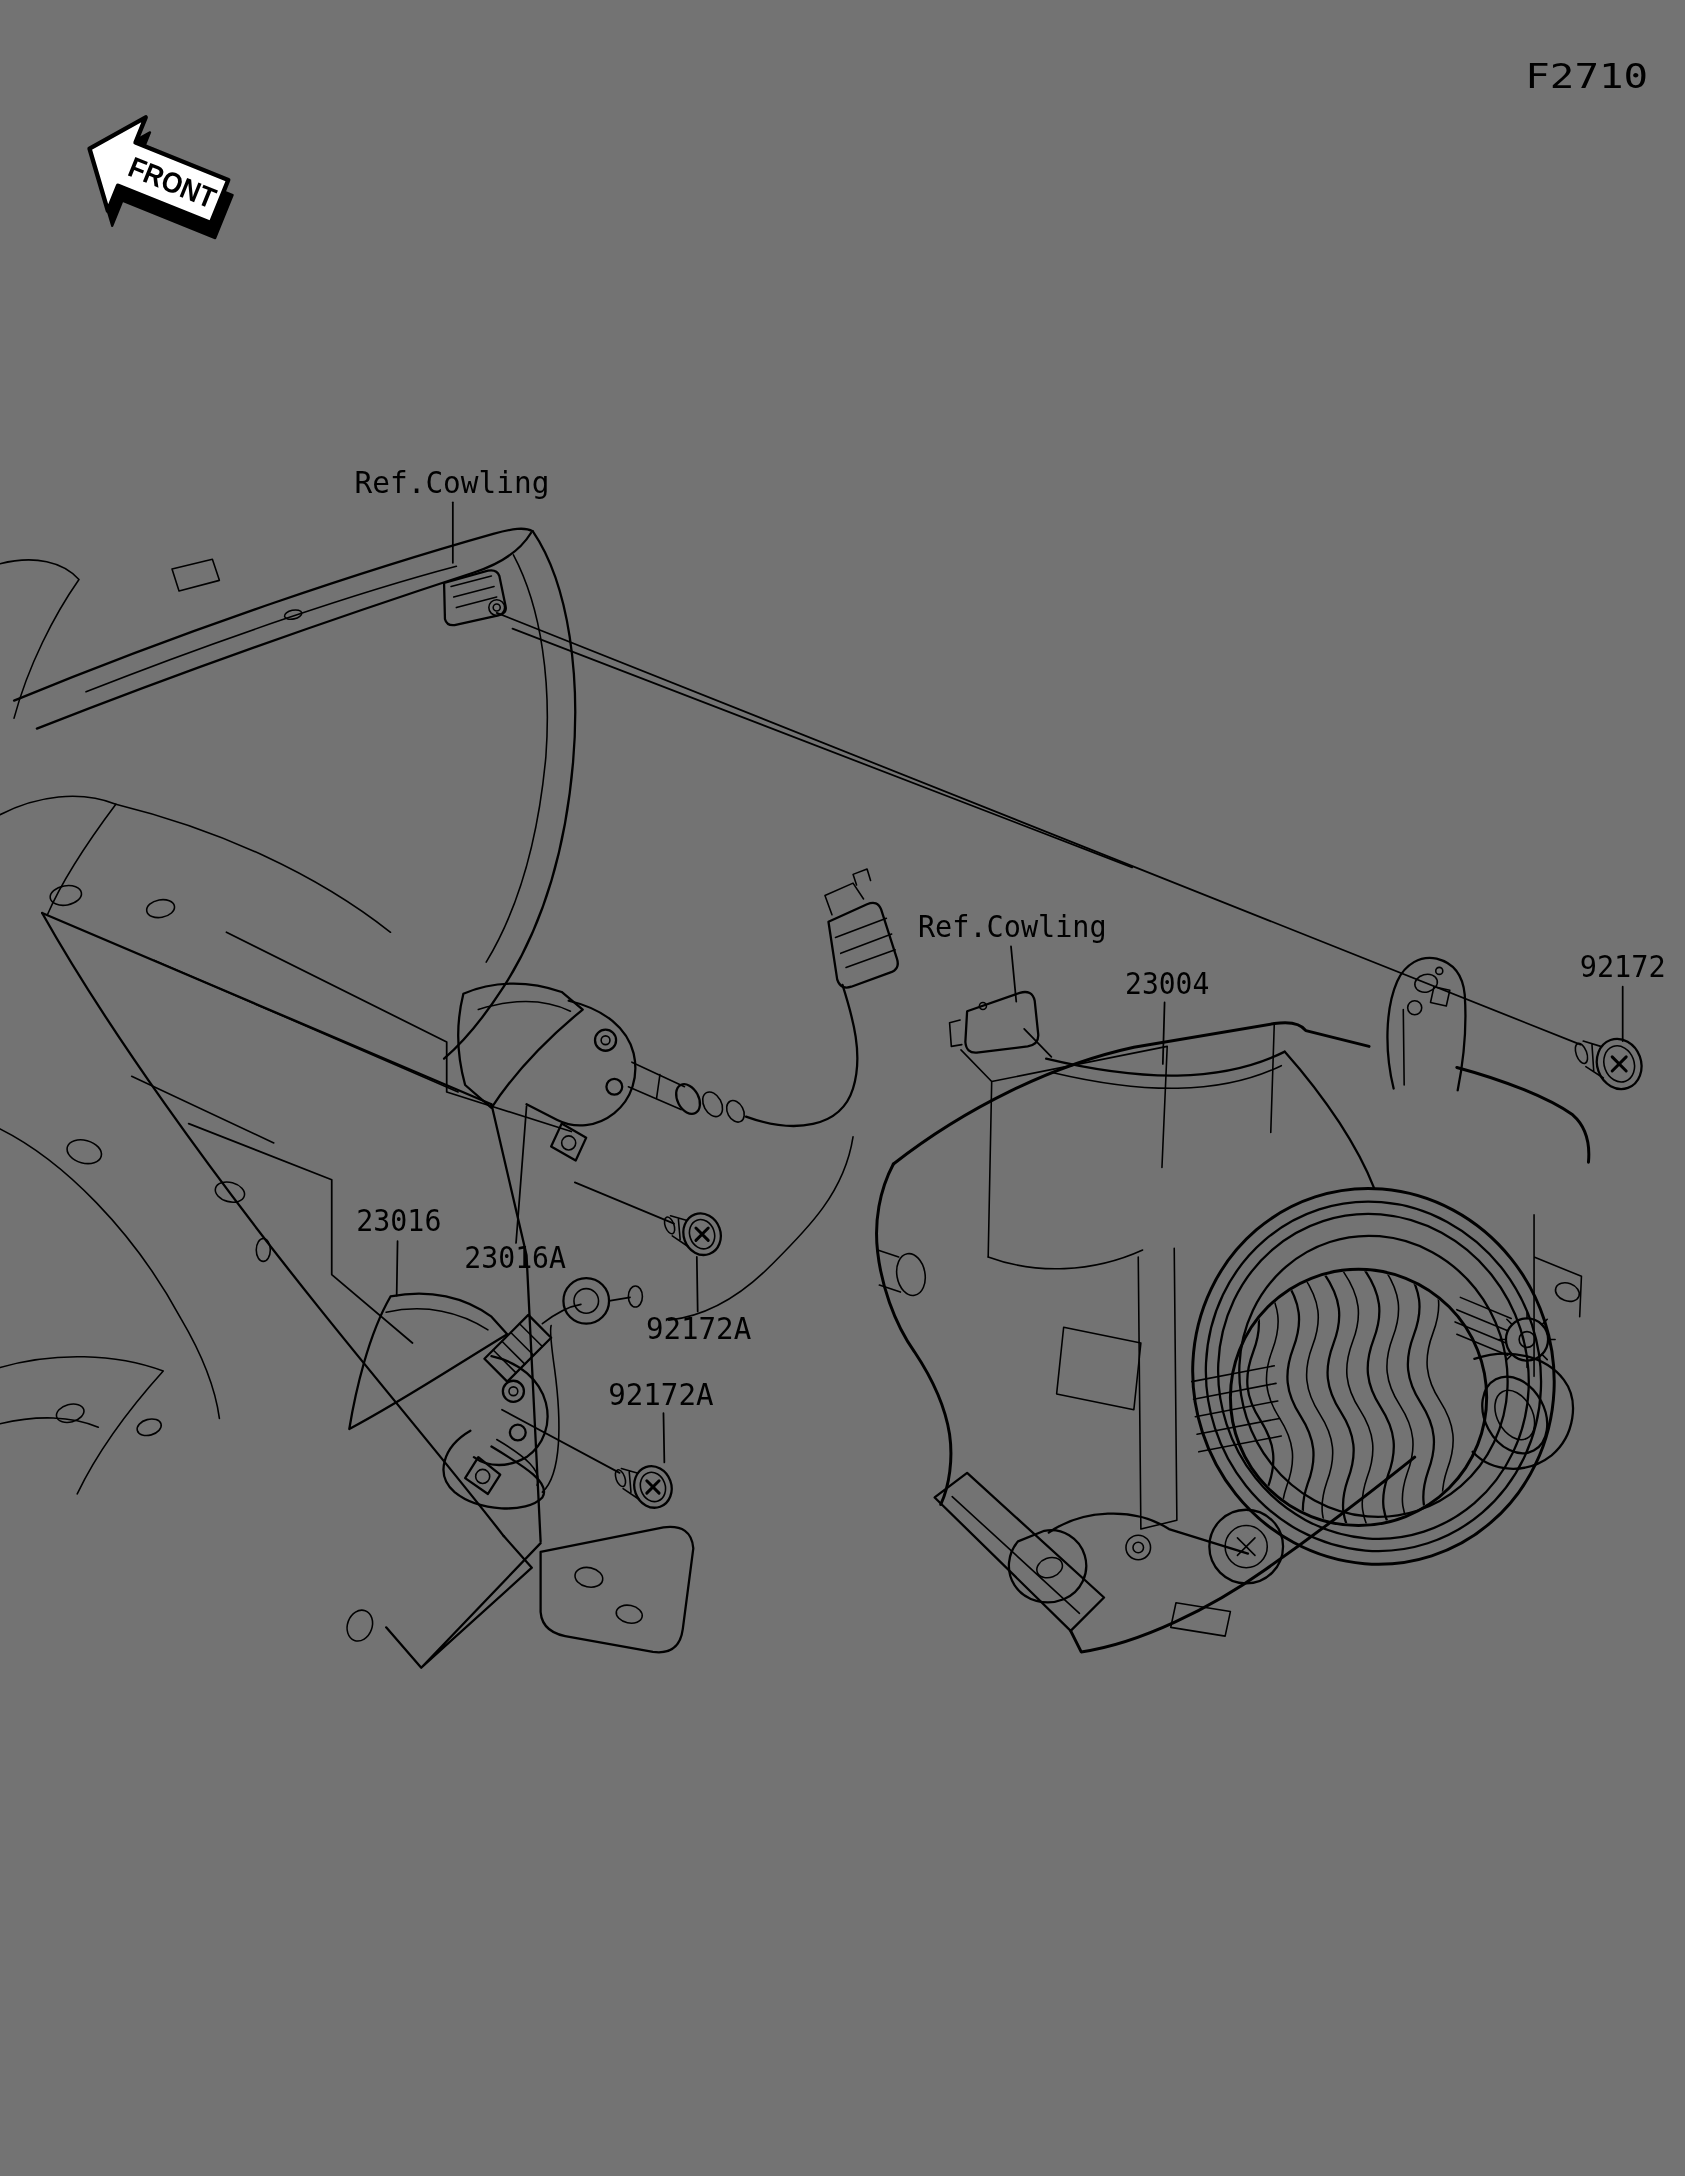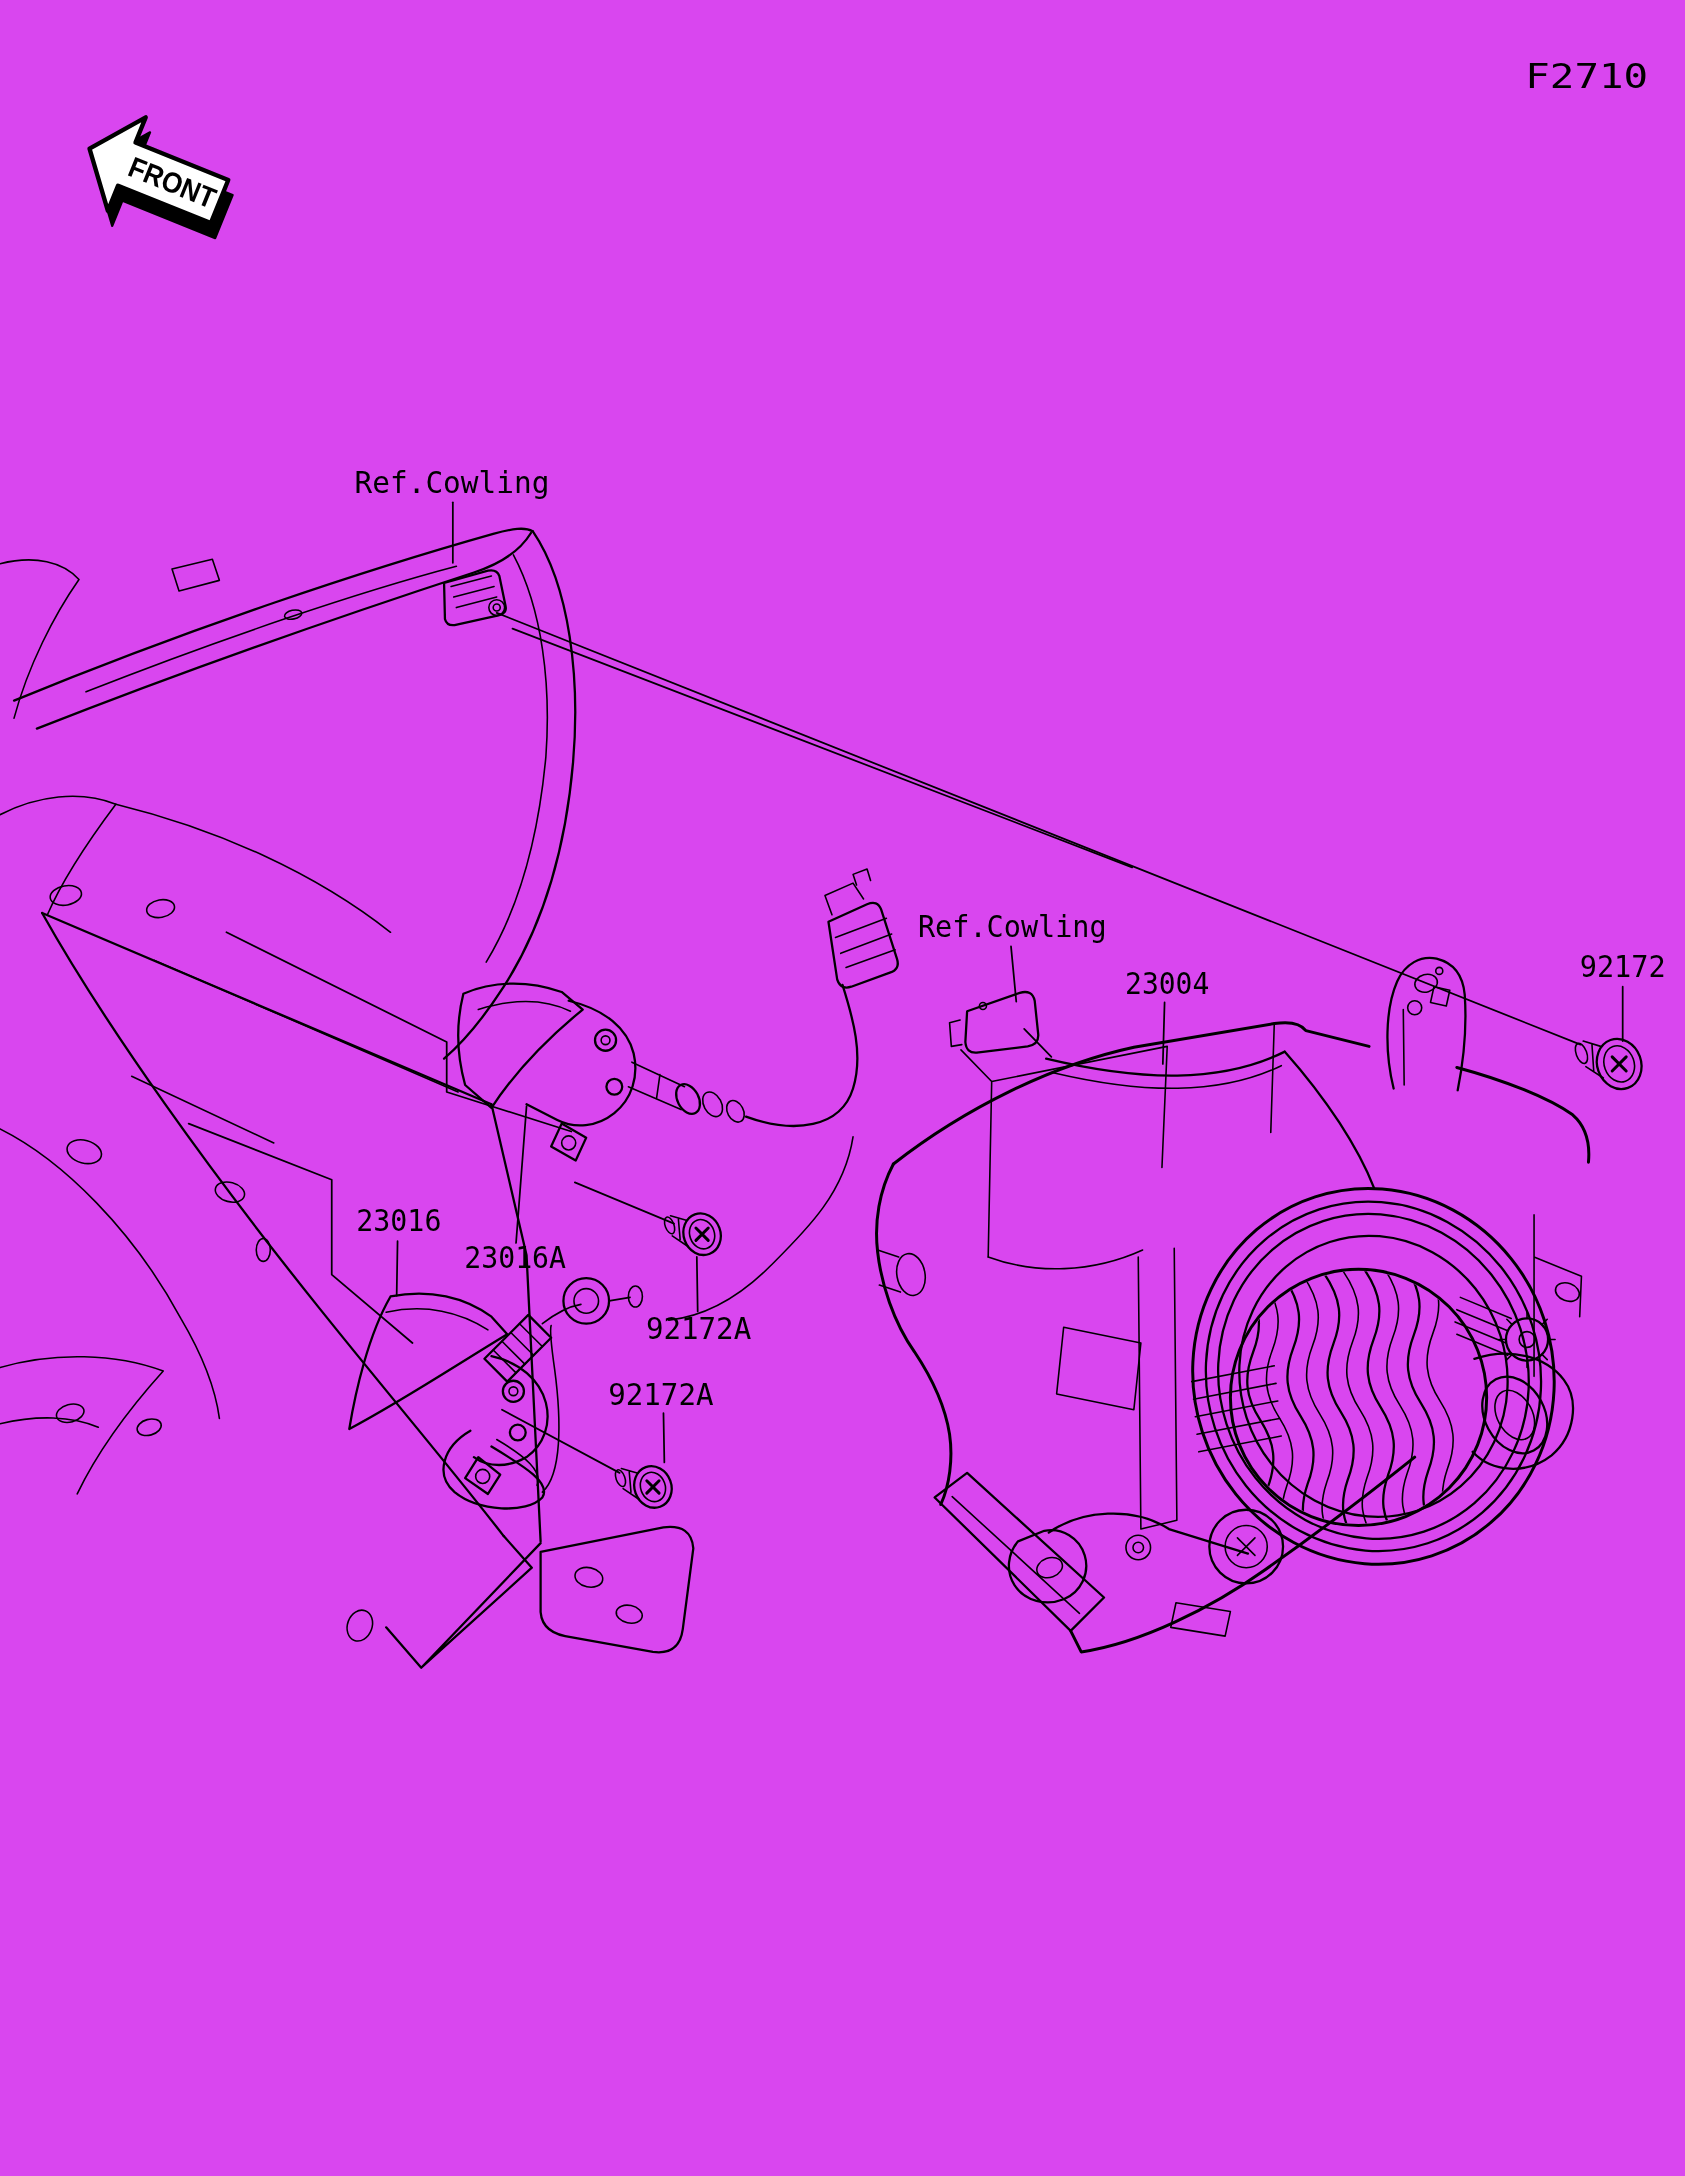--- a/index.html
+++ b/index.html
@@ -1,16 +1,16 @@
 <!DOCTYPE html>
 <html style="font-size:14px"><head>
 <meta charset="utf-8">
 <style>
   html,body{margin:0;padding:0;background:#ffffff;}
-  .page{position:relative;width:1685px;height:2177px;background:#d946ef;overflow:hidden;
+  .page{position:relative;width:1685px;height:2177px;background:#737373;overflow:hidden;
         font-family:"DejaVu Sans Mono", monospace;}
   svg{position:absolute;left:0;top:0;}
   .art path,.art line,.art polyline,.art ellipse,.art circle,.art rect,.art polygon{
       fill:none;stroke:#000000;stroke-width:2.6;stroke-linecap:round;stroke-linejoin:round;}
   .art .thin{stroke-width:1.8;}
   .art .thick{stroke-width:3.4;}
   .art .leader{stroke-width:2;}
   .art .solid{fill:#000000;stroke:#000000;}
   .art .face{fill:#ffffff;stroke:#000000;stroke-width:5;}
   .callout{font-family:"DejaVu Sans Mono", monospace;font-size:34px;fill:#000000;stroke:none;}

